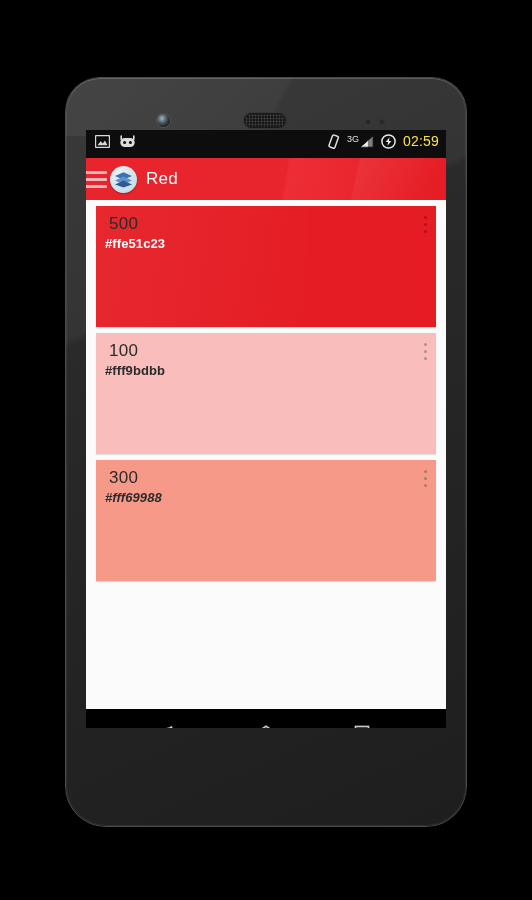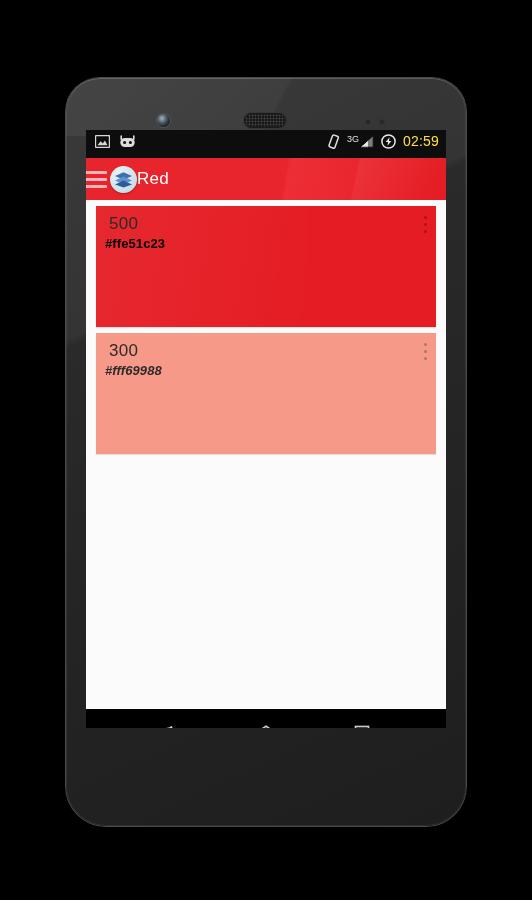--- a/index.html
+++ b/index.html
@@ -83,21 +83,21 @@
     transform:rotate(12deg); pointer-events:none;
   }
   .hamburger{ width:22px; margin-left:-3px; display:flex; flex-direction:column; gap:4px; }
   .hamburger span{ display:block; height:3px; background:#f2b6b8; border-radius:1px; }
   .app-icon{
     width:27px; height:27px; border-radius:50%; margin-left:3px; flex:0 0 auto;
     background:radial-gradient(circle at 35% 30%, #eaf4f8 0%, #cfe4ec 55%, #b9d6e1 100%);
     box-shadow:0 1px 2px rgba(0,0,0,.28);
     display:flex; align-items:center; justify-content:center;
   }
-  .appbar-title{ color:#fff; font-size:17px; letter-spacing:.2px; }
+  .appbar-title{ color:#fff; font-size:17px; margin-left:9px; letter-spacing:.2px; }
 
   
   .list{ position:relative; background:#fbfbfb; height:509px; overflow:hidden; }
   .card{
     position:relative; margin:0 10px 6px 10px; height:121px;
     box-shadow:0 1px 1px rgba(0,0,0,.10);
   }
   .card:first-child{ margin-top:6px; }
   .card .shine{
     position:absolute; left:0; top:0; width:62%; height:100%;
@@ -207,29 +207,38 @@
           </svg>
         </div>
         <div class="appbar-title">Red</div>
       </div>
 
       <div class="list">
 
         <div class="card" style="background:#e51c23;">
           <div class="shine"></div>
           <div class="c-name" style="color:#2b2b2b;">500</div>
-          <div class="c-hex" style="color:#000000;">#ffe51c23</div>
+          <div class="c-hex" style="color:#ffffff;">#ffe51c23</div>
           <div class="dots">
             <i style="background:#b01217;"></i>
               <i style="background:#b01217;"></i>
               <i style="background:#b01217;"></i>
           </div>
         </div>
 
 
+        <div class="card" style="background:#f9bdbb;">
+          <div class="c-name" style="color:#2b2b2b;">100</div>
+          <div class="c-hex" style="color:#2b2b2b;">#fff9bdbb</div>
+          <div class="dots">
+            <i style="background:#a79291;"></i>
+              <i style="background:#a79291;"></i>
+              <i style="background:#a79291;"></i>
+          </div>
+        </div>
 
         <div class="card" style="background:#f69988;">
           <div class="c-name" style="color:#2b2b2b;">300</div>
           <div class="c-hex" style="color:#2b2b2b;font-style:italic;">#fff69988</div>
           <div class="dots">
             <i style="background:#a97a6d;"></i>
               <i style="background:#a97a6d;"></i>
               <i style="background:#a97a6d;"></i>
           </div>
         </div>

